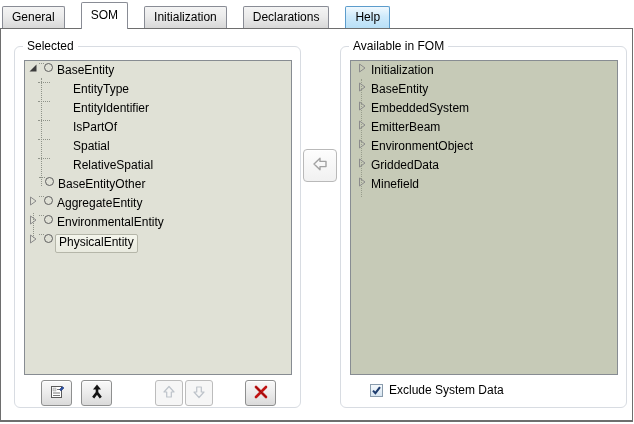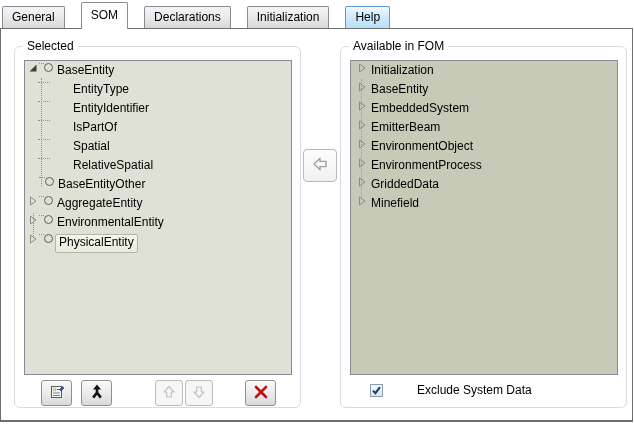--- a/index.html
+++ b/index.html
@@ -43,35 +43,35 @@
     background:linear-gradient(#f9f9f9,#ececec 48%,#dadada);
     box-shadow:inset 0 1px 0 #fff;display:flex;align-items:center;justify-content:center;padding:0;}
   .tbtn.disabled{border-color:#bcbcbc;background:#f6f6f6;box-shadow:none;}
 
   
   .transfer-btn{position:absolute;left:302px;top:120px;width:34px;height:33px;
     border:1px solid #b9b9b9;border-radius:4px;background:linear-gradient(#fdfdfd,#f1f1f1);
     box-shadow:inset 0 1px 0 #fff;display:flex;align-items:center;justify-content:center;padding:0;}
 
   
-  .check-row{position:absolute;left:29px;top:336px;display:flex;align-items:flex-end;gap:28px;}
+  .check-row{position:absolute;left:29px;top:336px;display:flex;align-items:flex-end;}
   .checkbox{width:13px;height:13px;border:1px solid #8a9cad;box-sizing:border-box;
     background:linear-gradient(#f5f9fc,#d7e5f1);display:flex;align-items:center;justify-content:center;flex:none;}
   .check-label{margin-left:6px;white-space:nowrap;}
 </style>
 </head>
 <body>
 
 <div class="screen">
 
   <div class="tabs">
       <div class="tab">General</div>
       <div class="tab active">SOM</div>
+      <div class="tab">Initialization</div>
       <div class="tab">Declarations</div>
-      <div class="tab">Initialization</div>
       <div class="tab hover">Help</div>
     </div>
 
   <div class="pane">
 
     <div class="group group-selected">
       <span class="group-title">Selected</span>
       <div class="tree tree-left">
         <div class="guide" style="left:16px;top:17px;height:108px;"></div>
         <div class="guide" style="left:8px;top:152px;height:25px;"></div>
@@ -226,28 +226,20 @@
             </span>
             <span class="tlabel" style="margin-left:3px">EmitterBeam</span>
           </div>
           <div class="trow">
             <span class="expander" style="margin-left:5px">
               <svg width="10" height="10" viewBox="0 0 10 10">
                 <polygon points="2.5,1 8,5 2.5,9" fill="none" stroke="#8b8b8b"></polygon>
               </svg>
             </span>
             <span class="tlabel" style="margin-left:3px">EnvironmentObject</span>
-          </div>
-          <div class="trow">
-            <span class="expander" style="margin-left:5px">
-              <svg width="10" height="10" viewBox="0 0 10 10">
-                <polygon points="2.5,1 8,5 2.5,9" fill="none" stroke="#8b8b8b"></polygon>
-              </svg>
-            </span>
-            <span class="tlabel" style="margin-left:3px">EnvironmentProcess</span>
           </div>
           <div class="trow">
             <span class="expander" style="margin-left:5px">
               <svg width="10" height="10" viewBox="0 0 10 10">
                 <polygon points="2.5,1 8,5 2.5,9" fill="none" stroke="#8b8b8b"></polygon>
               </svg>
             </span>
             <span class="tlabel" style="margin-left:3px">GriddedData</span>
           </div>
           <div class="trow">

